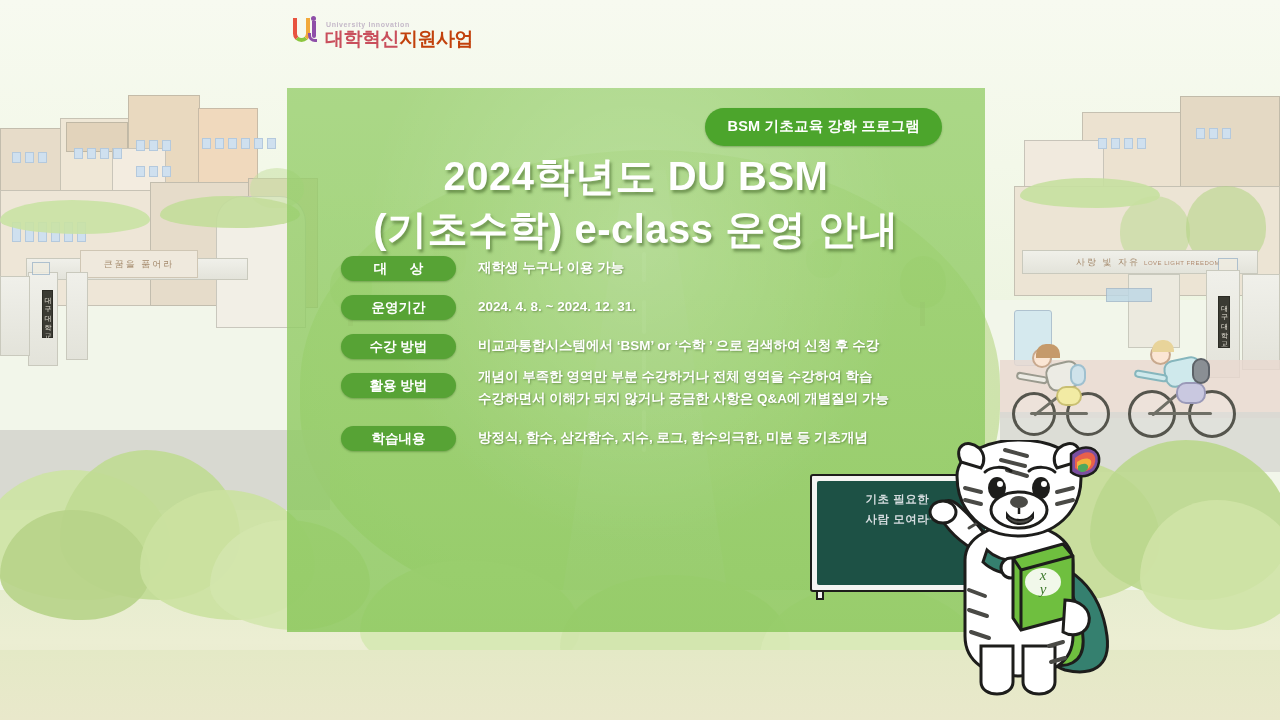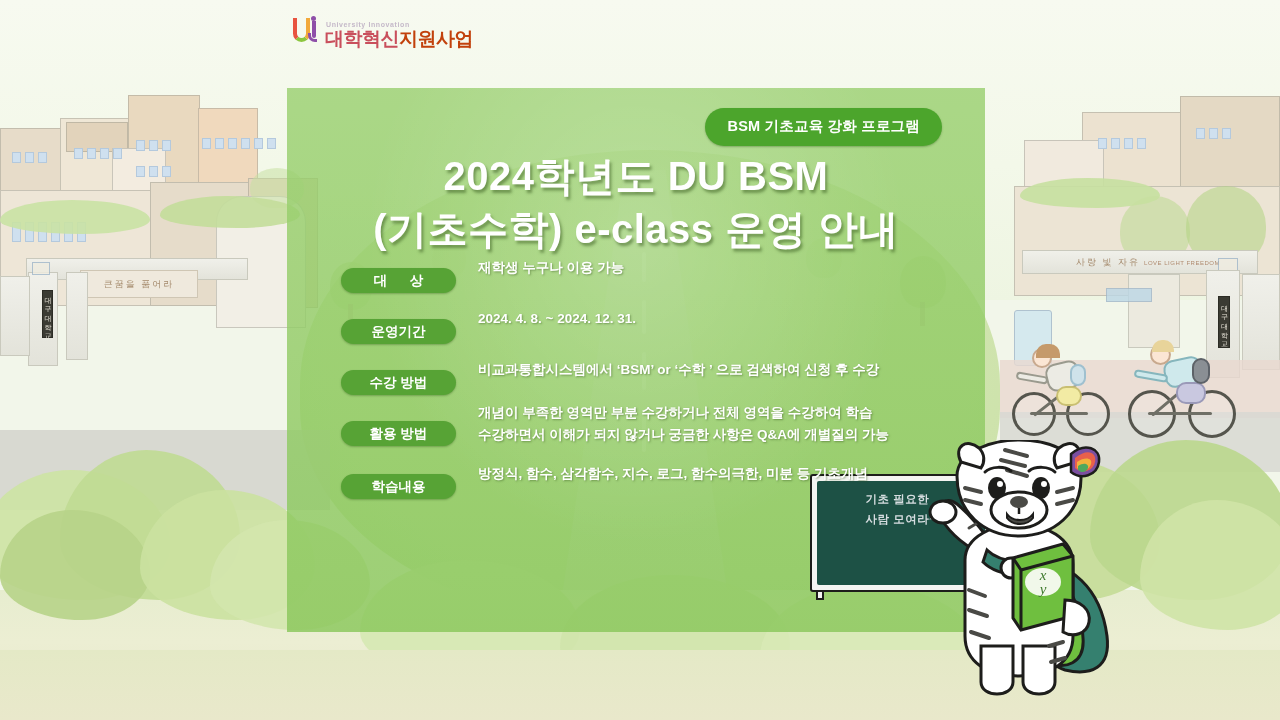--- a/index.html
+++ b/index.html
@@ -165,21 +165,20 @@
     height: 25px;
     line-height: 25px;
     border-radius: 13px;
     background: #57a335;
     color: #ffffff;
     font-size: 13.5px;
     font-weight: 700;
     text-align: center;
     box-shadow: 0 1px 2px rgba(40,80,20,.35);
     white-space: pre;
-    margin-top: 12px;
   }
 
   .rowtext {
     margin-left: 22px;
     color: #ffffff;
     font-size: 13.5px;
     font-weight: 700;
     line-height: 1.62;
     text-shadow: 1px 1px 2px rgba(55,90,30,.50);
     white-space: pre-line;
@@ -367,21 +366,21 @@
     <div class="tree" style="left:806px;top:238px;width:36px;height:40px;background:#bedb95;"></div>
     <div class="tree" style="left:1120px;top:196px;width:70px;height:70px;background:#bcd98f;"></div>
     <div class="tree" style="left:1186px;top:186px;width:80px;height:80px;background:#b2d382;"></div>
     <div class="tree" style="left:250px;top:168px;width:54px;height:40px;background:#c6e0a2;"></div>
 
     <div class="bush" style="left:0px;top:200px;width:150px;height:34px;background:#c9e2a4;"></div>
     <div class="bush" style="left:160px;top:196px;width:140px;height:32px;background:#c3dd9a;"></div>
     <div class="bush" style="left:1020px;top:178px;width:140px;height:30px;background:#c7e0a0;"></div>
 
     <div class="gate" style="left:26px;top:258px;width:222px;height:22px;"></div>
-    <div class="gate-sign" style="left:80px;top:270px;width:118px;height:28px;text-align:center;">큰꿈을  품어라</div>
+    <div class="gate-sign" style="left:80px;top:250px;width:118px;height:28px;text-align:center;">큰꿈을  품어라</div>
     <div class="gate" style="left:28px;top:272px;width:30px;height:94px;"></div>
     <div class="gate" style="left:66px;top:272px;width:22px;height:88px;"></div>
     <div class="pillar-plate" style="left:42px;top:290px;width:11px;height:48px;">대구대학교</div>
     <div class="sign-rect" style="left:32px;top:262px;width:18px;height:13px;background:#efece0;"></div>
     <div class="gate" style="left:0px;top:276px;width:30px;height:80px;"></div>
 
     <div class="gate" style="left:1022px;top:250px;width:236px;height:24px;"></div>
     <div class="gate-sign" style="left:1078px;top:254px;width:60px;height:16px;border:none;background:transparent;color:#a4896b;">사랑 빛 자유</div>
     <div class="gate-sign en" style="left:1136px;top:256px;width:92px;height:13px;border:none;background:transparent;">LOVE LIGHT FREEDOM</div>
     <div class="sign-rect" style="left:1218px;top:258px;width:20px;height:14px;background:#efece0;"></div>

